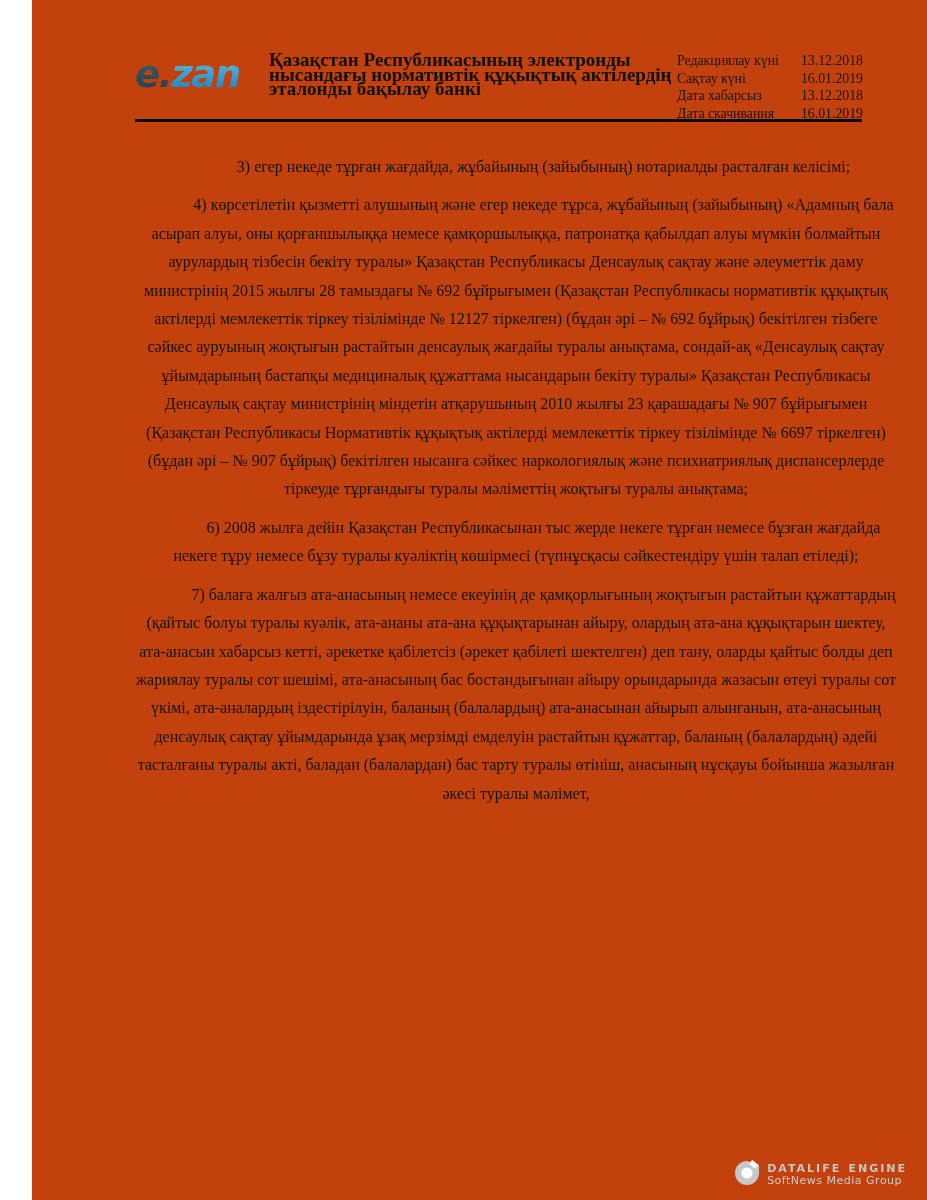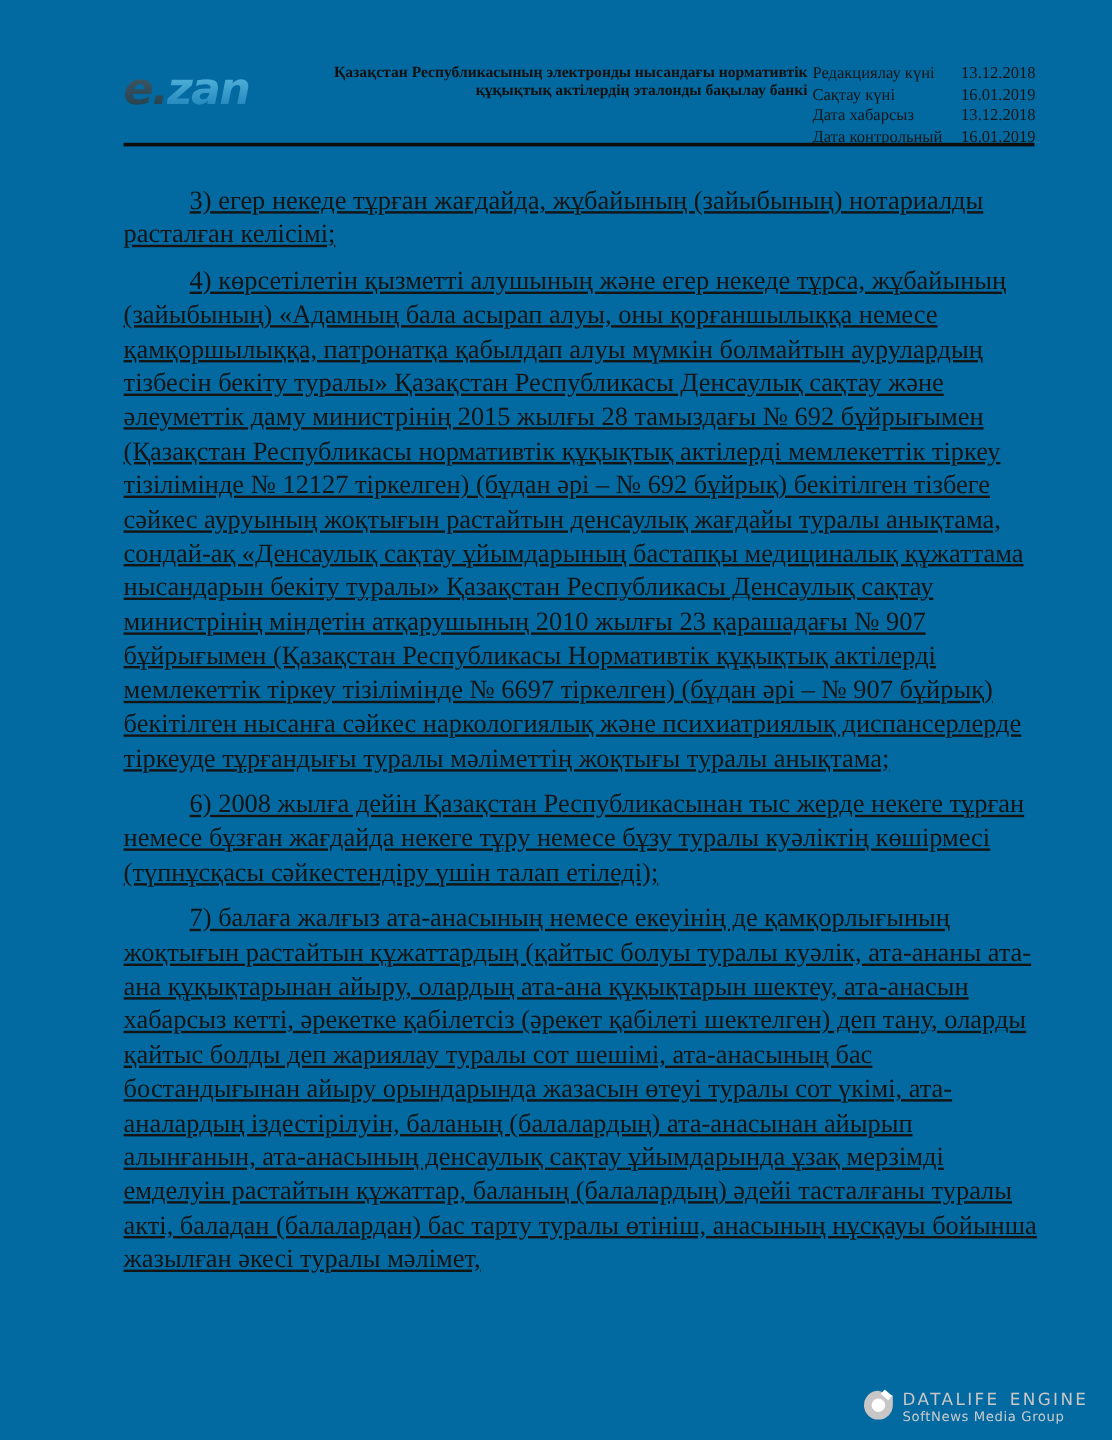--- a/index.html
+++ b/index.html
@@ -8,21 +8,22 @@
     width: 927px;
     height: 1200px;
     position: relative;
     font-family: "Liberation Serif", serif;
     color: #161616;
     overflow: hidden;
   }
   .page {
     position: absolute;
     inset: 0;
-    background: #0369a1;
+    background: #c2410c;
+    margin-left: 32px;
   }
 
   
   .header {
     position: absolute;
     left: 103px;
     right: 64px;
     top: 50px;
     display: flex;
     align-items: flex-start;
@@ -48,25 +49,24 @@
   .logo .lg-blue {
     background: linear-gradient(180deg, #64c2e4 0%, #2387bd 85%);
     -webkit-background-clip: text;
     background-clip: text;
     color: transparent;
   }
   .header-titles {
     flex: 1 1 auto;
     max-width: 436px;
     font-weight: bold;
-    font-size: 13px;
+    font-size: 19px;
     line-height: 14.5px;
     padding-top: 3px;
     color: #111111;
-    text-align: right;
   }
   .header-meta {
     flex: 0 0 auto;
     margin-left: auto;
     font-size: 13.8px;
     line-height: 17.5px;
     padding-top: 2px;
     width: 186px;
   }
   .meta-row { display: flex; }
@@ -81,25 +81,24 @@
     height: 3px;
     background: #0d0d0d;
   }
 
   
   .doc-body {
     position: absolute;
     left: 103px;
     top: 153px;
     width: 762px;
-    font-size: 22px;
+    font-size: 16px;
     line-height: 28.4px;
     color: #141414;
-    text-align: left;
-    text-decoration: underline;
+    text-align: center;
   }
   .doc-body p {
     text-indent: 55px;
     margin: 0 0 10px 0;
   }
 
   
   .watermark {
     position: absolute;
     right: 20px;
@@ -109,22 +108,22 @@
     gap: 7px;
     user-select: none;
   }
   .wm-icon { width: 26px; height: 26px; flex: 0 0 auto; }
   .wm-text {
     font-family: "DejaVu Sans", sans-serif;
     color: #c7c7c7;
     line-height: 1.05;
   }
   .wm-title {
-    font-size: 20px;
-    font-weight: normal;
+    font-size: 15px;
+    font-weight: bold;
     letter-spacing: 2px;
     text-transform: lowercase;
     font-variant: small-caps;
   }
   .wm-sub {
     font-size: 11px;
     letter-spacing: 0.5px;
     color: #cccccc;
   }
 </style>
@@ -147,21 +146,21 @@
       </div>
       <div class="meta-row">
         <span class="meta-label">Сақтау күні</span>
         <span class="meta-value">16.01.2019</span>
       </div>
       <div class="meta-row">
         <span class="meta-label">Дата хабарсыз</span>
         <span class="meta-value">13.12.2018</span>
       </div>
       <div class="meta-row">
-        <span class="meta-label">Дата контрольный</span>
+        <span class="meta-label">Дата скачивания</span>
         <span class="meta-value">16.01.2019</span>
       </div>
     </div>
   </div>
 
   <div class="rule"></div>
 
   <div class="doc-body">
     <p>3) егер некеде тұрған жағдайда, жұбайының (зайыбының) нотариалды расталған келісімі;</p>
     <p>4) көрсетілетін қызметті алушының және егер некеде тұрса, жұбайының (зайыбының) «Адамның бала асырап алуы, оны қорғаншылыққа немесе қамқоршылыққа, патронатқа қабылдап алуы мүмкін болмайтын аурулардың тізбесін бекіту туралы» Қазақстан Республикасы Денсаулық сақтау және әлеуметтік даму министрінің 2015 жылғы 28 тамыздағы № 692 бұйрығымен (Қазақстан Республикасы нормативтік құқықтық актілерді мемлекеттік тіркеу тізілімінде № 12127 тіркелген) (бұдан әрі – № 692 бұйрық) бекітілген тізбеге сәйкес ауруының жоқтығын растайтын денсаулық жағдайы туралы анықтама, сондай-ақ «Денсаулық сақтау ұйымдарының бастапқы медициналық құжаттама нысандарын бекіту туралы» Қазақстан Республикасы Денсаулық сақтау министрінің міндетін атқарушының 2010 жылғы 23 қарашадағы № 907 бұйрығымен (Қазақстан Республикасы Нормативтік құқықтық актілерді мемлекеттік тіркеу тізілімінде № 6697 тіркелген) (бұдан әрі – № 907 бұйрық) бекітілген нысанға сәйкес наркологиялық және психиатриялық диспансерлерде тіркеуде тұрғандығы туралы мәліметтің жоқтығы туралы анықтама;</p>

